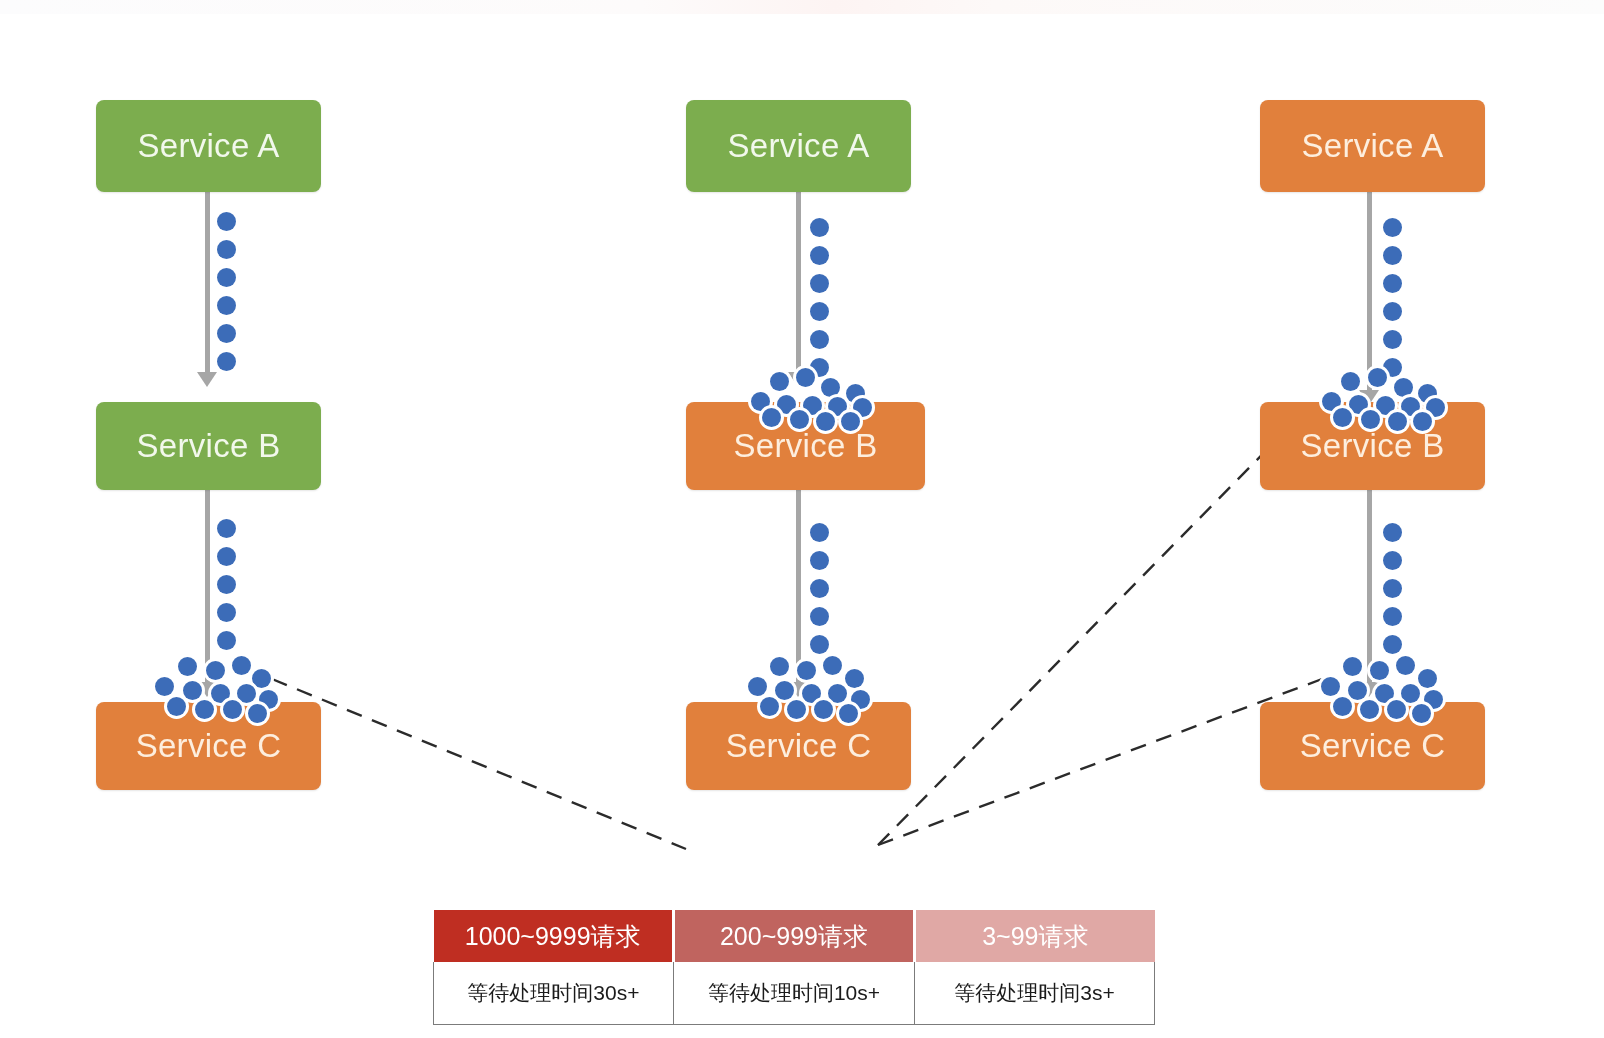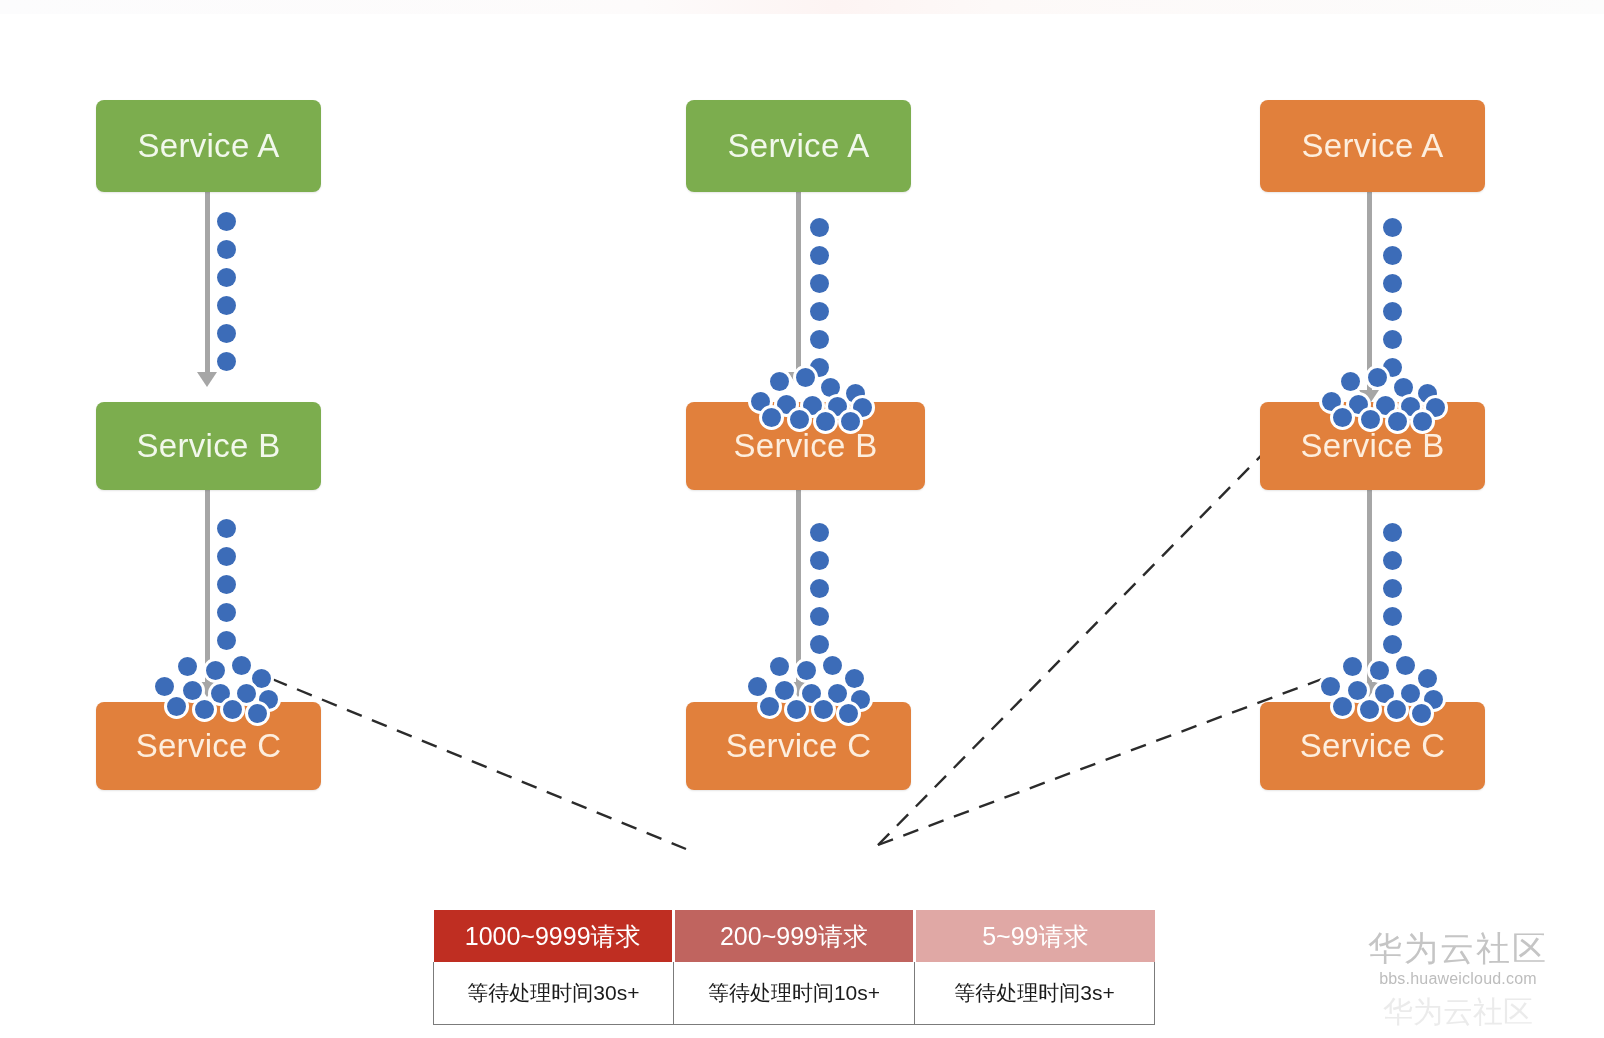--- a/index.html
+++ b/index.html
@@ -274,31 +274,26 @@
   <div class="dot" style="left:1333px; top:697px;"></div>
   <div class="dot" style="left:1360px; top:700px;"></div>
   <div class="dot" style="left:1387px; top:700px;"></div>
   <div class="dot" style="left:1412px; top:704px;"></div>
 
   <table id="legend">
     <thead>
       <tr>
         <th class="lvl1">1000~9999请求</th>
         <th class="lvl2">200~999请求</th>
-        <th class="lvl3">5~99请求</th>
+        <th class="lvl3">3~99请求</th>
       </tr>
     </thead>
     <tbody>
       <tr>
         <td>等待处理时间30s+</td>
         <td>等待处理时间10s+</td>
         <td>等待处理时间3s+</td>
       </tr>
     </tbody>
   </table>
 
-  <div id="watermark">
-    <div id="wm-cn">华为云社区</div>
-    <div id="wm-url">bbs.huaweicloud.com</div>
-    <div id="wm-ghost">华为云社区</div>
-  </div>
 
 </div>
 
 </body></html>

